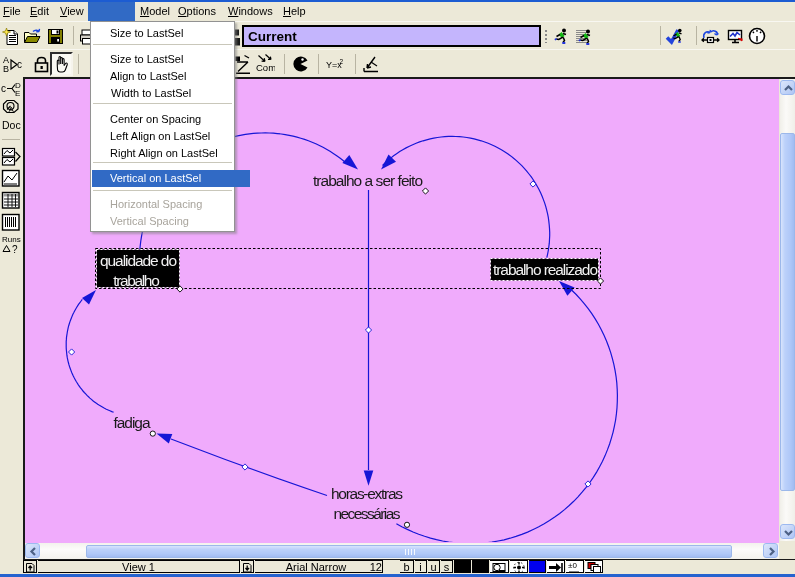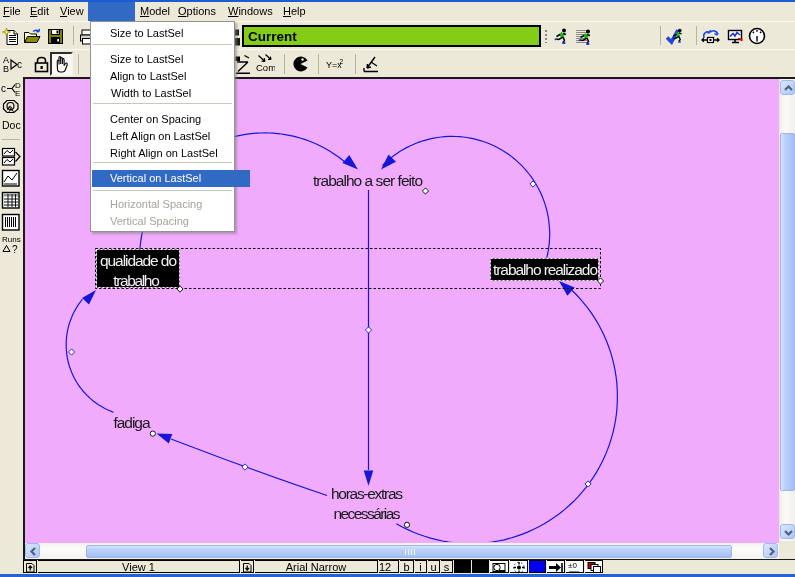--- a/index.html
+++ b/index.html
@@ -31,21 +31,21 @@
   <span class="abs" style="left:178px;top:3px;"><u>O</u>ptions</span>
   <span class="abs" style="left:228px;top:3px;"><u>W</u>indows</span>
   <span class="abs" style="left:283px;top:3px;"><u>H</u>elp</span>
 </div>
 
 <div class="abs" id="tb1" style="left:0;top:21px;width:795px;height:27px;background:#ECE9D8;border-top:1px solid #f8f7f1;">
   <div class="sep1" style="left:73px;top:4px;height:19px;"></div>
   <div class="sep1" style="left:660px;top:4px;height:19px;"></div>
   <div class="sep1" style="left:696px;top:4px;height:19px;"></div>
 
-  <div class="abs" style="left:242px;top:3px;width:299px;height:22px;background:#84cc16;border:2px solid #000;">
+  <div class="abs" style="left:242px;top:3px;width:299px;height:22px;background:#c4b5fd;border:2px solid #000;">
     <span style="position:absolute;left:4px;top:2px;font-weight:bold;font-size:13.5px;">Current</span>
   </div>
 
   <div class="abs" style="left:545px;top:8px;width:2px;height:13px;background:repeating-linear-gradient(to bottom,#888 0 2px,transparent 2px 4px);"></div>
   <svg class="ticon" style="left:235px;top:7px;" width="6" height="17">
       <rect x="0" y="0.5" width="4" height="6" fill="#1a1a1a"></rect>
       <rect x="0" y="9" width="5" height="7.5" fill="#1a1a1a"></rect>
     </svg>
 
   <svg class="ticon" style="left:2px;top:5px;" width="18" height="19">
@@ -321,21 +321,21 @@
       </svg>
     </div>
   <div class="scell" style="left:38px;width:202px;text-align:center;">View 1</div>
   <div class="scell" style="left:241px;width:13px;">
       <svg width="13" height="13" style="position:absolute;left:0;top:0;">
         <path d="M 2.5,2.5 L 8,2.5 L 10,4.5 L 10,11 L 2.5,11 Z" fill="none" stroke="#000"></path>
         <path d="M 6.2,4.5 L 6.2,8.5 M 4.5,7 L 6.2,9 L 8,7" fill="none" stroke="#000" stroke-width="1.3"></path>
       </svg>
     </div>
   <div class="scell" style="left:255px;width:123px;text-align:center;">Arial Narrow</div>
-  <div class="scell" style="left:379px;width:20px;text-align:left;">12</div>
+  <div class="scell" style="left:363px;width:20px;text-align:right;">12</div>
   <div class="scell" style="left:400px;width:14px;text-align:center;">b</div>
   <div class="scell" style="left:415px;width:12px;text-align:center;">i</div>
   <div class="scell" style="left:428px;width:12px;text-align:center;">u</div>
   <div class="scell" style="left:441px;width:12px;text-align:center;">s</div>
   <div class="scell" style="left:454px;width:17px;background:#000;"></div>
   <div class="scell" style="left:472px;width:17px;background:#000;"></div>
   <div class="scell" style="left:490px;width:19px;background:#fff;">
       <svg width="19" height="13" style="position:absolute;left:0;top:0;">
         <rect x="3" y="2.5" width="12" height="8" fill="none" stroke="#000"></rect>
         <circle cx="7" cy="6.5" r="3.2" fill="none" stroke="#000"></circle>

